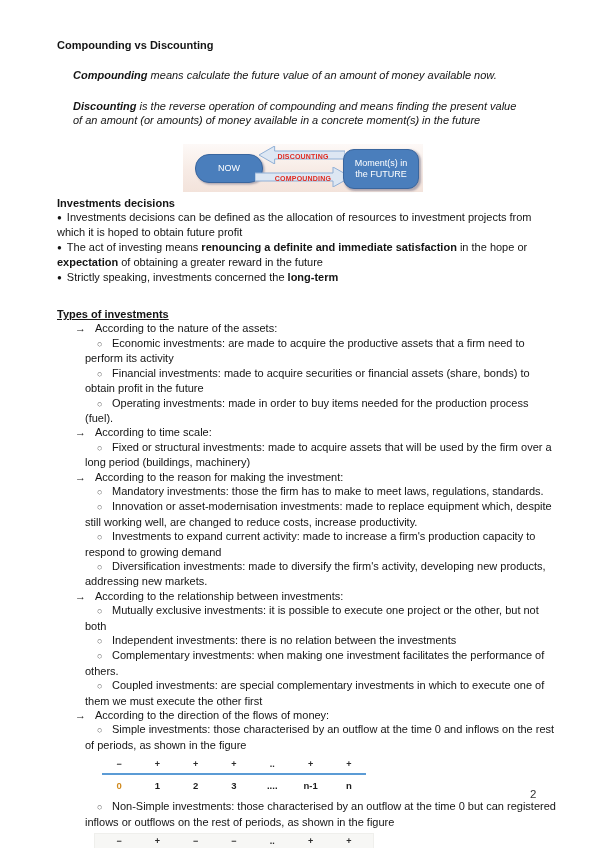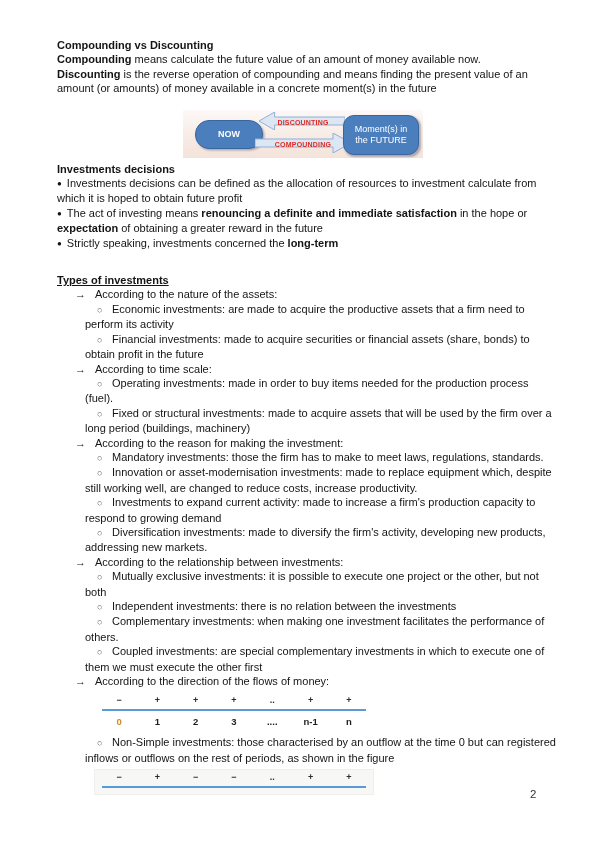--- a/index.html
+++ b/index.html
@@ -1,35 +1,35 @@
 <!DOCTYPE html>
 <html><head>
 <meta charset="utf-8">
 <style>
   html,body{margin:0;padding:0;}
   body{
     width:600px;height:848px;position:relative;overflow:hidden;background:#ffffff;
     font-family:"Liberation Sans",sans-serif;font-size:11px;line-height:14.4px;color:#141414;
   }
   .page{padding:38px 57px 0 57px;}
-  p{margin:0;}
+  p{margin:16px;font-style:italic;}
   .b{font-weight:bold;}
   .u{}
   .heading{font-weight:bold;}
   .types-heading{margin-top:22px;text-decoration:underline;}
 
   
   .diagram{
     position:relative;width:240px;height:48px;margin:14px 0 4px 126px;
     background:linear-gradient(180deg,#fdf9f7 0%,#f7ebe5 55%,#f3e3db 100%);
   }
   .nowbox{
     position:absolute;left:12px;top:10px;width:66px;height:27px;
     background:var(--box-blue);border:1px solid var(--box-border);border-radius:14px;
-    color:#fff;font-weight:bold;font-size:9px;
+    color:#fff;font-weight:normal;font-size:9px;
     display:flex;align-items:center;justify-content:center;
     box-shadow:1.5px 1.5px 2px rgba(90,90,120,.45);
   }
   .futurebox{
     position:absolute;right:4px;top:5px;width:74px;height:38px;
     background:var(--box-blue);border:1px solid var(--box-border);border-radius:11px;
     color:#fff;font-size:9px;line-height:11px;text-align:center;
     display:flex;flex-direction:column;align-items:center;justify-content:center;
     box-shadow:1.5px 1.5px 2px rgba(90,90,120,.45);
   }
@@ -90,44 +90,45 @@
       <div class="alabel lbl-comp">COMPOUNDING</div>
     </div>
     <div class="futurebox">
       <span>Moment(s) in</span>
       <span>the FUTURE</span>
     </div>
   </div>
 
   <div class="heading">Investments decisions</div>
   <div class="bullets">
-      <div class="li disc"><span class="marker">●</span><span class="">Investments decisions can be defined as the allocation of resources to investment calculate from which it is hoped to obtain future profit</span></div>
+      <div class="li disc"><span class="marker">●</span><span class="">Investments decisions can be defined as the allocation of resources to investment projects from which it is hoped to obtain future profit</span></div>
       <div class="li disc"><span class="marker">●</span><span class="">The act of investing means </span><span class="b ">renouncing a definite and immediate satisfaction</span><span class=""> in the hope or </span><span class="b ">expectation</span><span class=""> of obtaining a greater reward in the future</span></div>
       <div class="li disc"><span class="marker">●</span><span class="">Strictly speaking, investments concerned the </span><span class="b ">long-term</span></div>
     </div>
 
   <div class="heading types-heading">Types of investments</div>
   <div class="types">
       <div class="li arrow"><span class="marker">→</span><span class="u">According to the nature of the assets:</span></div>
       <div class="li circle"><span class="marker">○</span><span class="">Economic investments: are made to acquire the productive assets that a firm need to perform its activity</span></div>
       <div class="li circle"><span class="marker">○</span><span class="">Financial investments: made to acquire securities or financial assets (share, bonds) to obtain profit in the future</span></div>
+      <div class="li circle"><span class="marker">○</span><span class="">Operating investments: made in order to buy items needed for the production process (fuel).</span></div>
       <div class="li arrow"><span class="marker">→</span><span class="u">According to time scale:</span></div>
-      <div class="li circle"><span class="marker">○</span><span class="">Operating investments: made in order to buy items needed for the production process (fuel).</span></div>
       <div class="li circle"><span class="marker">○</span><span class="">Fixed or structural investments: made to acquire assets that will be used by the firm over a long period (buildings, machinery)</span></div>
       <div class="li arrow"><span class="marker">→</span><span class="u">According to the reason for making the investment:</span></div>
       <div class="li circle"><span class="marker">○</span><span class="">Mandatory investments: those the firm has to make to meet laws, regulations, standards.</span></div>
       <div class="li circle"><span class="marker">○</span><span class="">Innovation or asset-modernisation investments: made to replace equipment which, despite still working well, are changed to reduce costs, increase productivity.</span></div>
       <div class="li circle"><span class="marker">○</span><span class="">Investments to expand current activity: made to increase a firm's production capacity to respond to growing demand</span></div>
       <div class="li circle"><span class="marker">○</span><span class="">Diversification investments: made to diversify the firm's activity, developing new products, addressing new markets.</span></div>
       <div class="li arrow"><span class="marker">→</span><span class="u">According to the relationship between investments:</span></div>
       <div class="li circle"><span class="marker">○</span><span class="">Mutually exclusive investments: it is possible to execute one project or the other, but not both</span></div>
       <div class="li circle"><span class="marker">○</span><span class="">Independent investments: there is no relation between the investments</span></div>
       <div class="li circle"><span class="marker">○</span><span class="">Complementary investments: when making one investment facilitates the performance of others.</span></div>
       <div class="li circle"><span class="marker">○</span><span class="">Coupled investments: are special complementary investments in which to execute one of them we must execute the other first</span></div>
       <div class="li arrow"><span class="marker">→</span><span class="u">According to the direction of the flows of money:</span></div>
+      <div class="li circle"><span class="marker">○</span><span class="">Simple investments: those characterised by an outflow at the time 0 and inflows on the rest of periods, as shown in the figure</span></div>
       <div class="timeline">
         <div class="tl-row tl-signs">
           <span class="tl-cell">−</span>
           <span class="tl-cell">+</span>
           <span class="tl-cell">+</span>
           <span class="tl-cell">+</span>
           <span class="tl-cell dots">..</span>
           <span class="tl-cell">+</span>
           <span class="tl-cell">+</span>
         </div>

